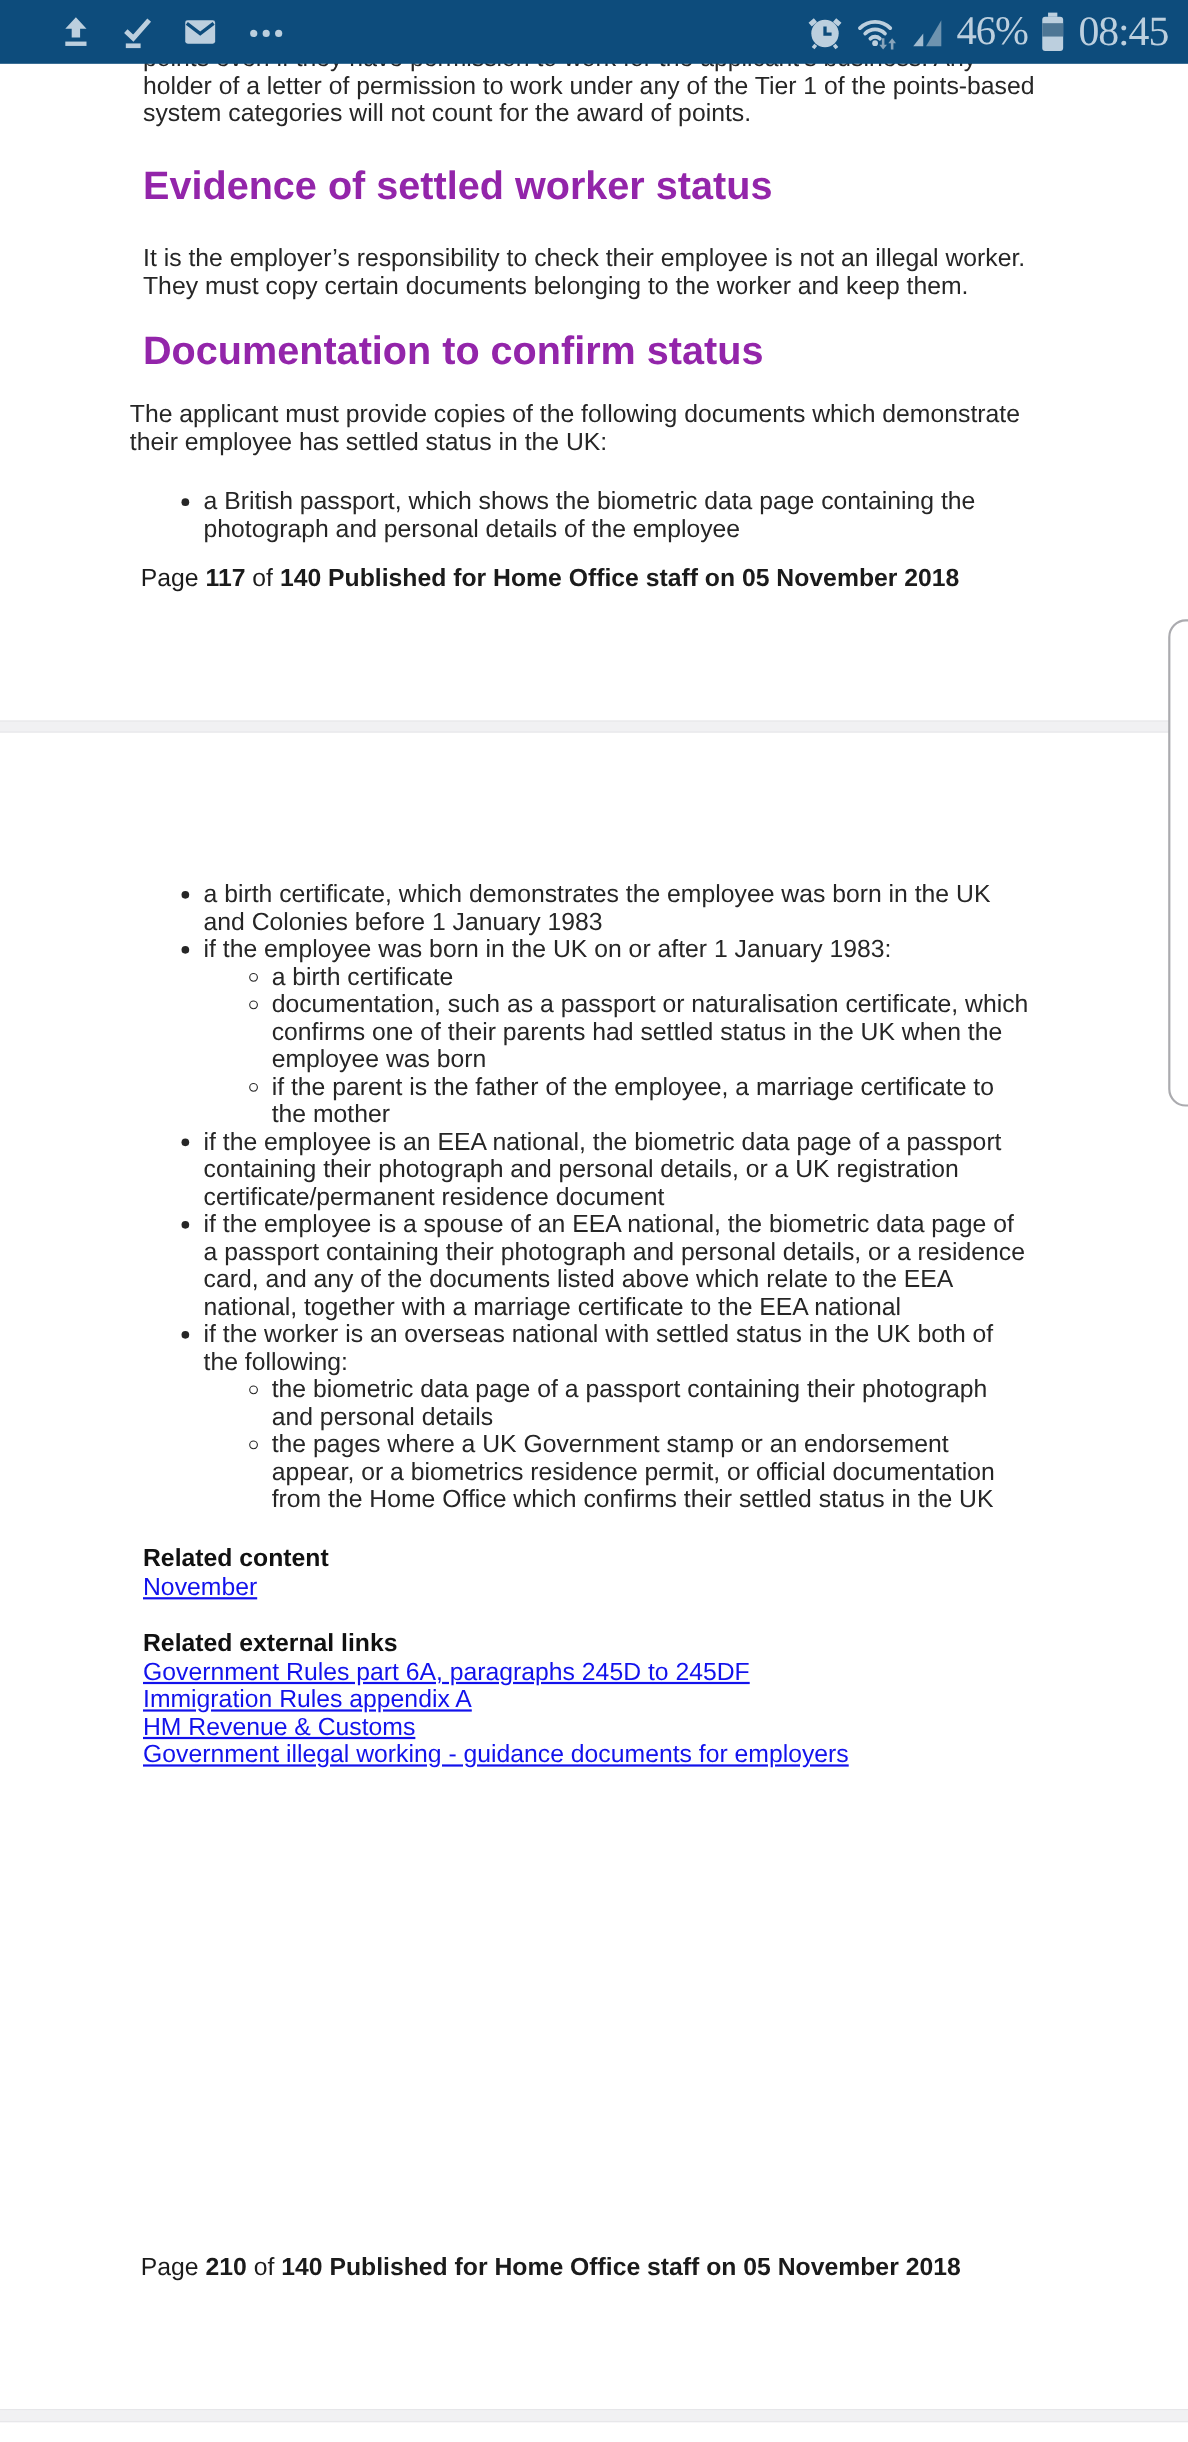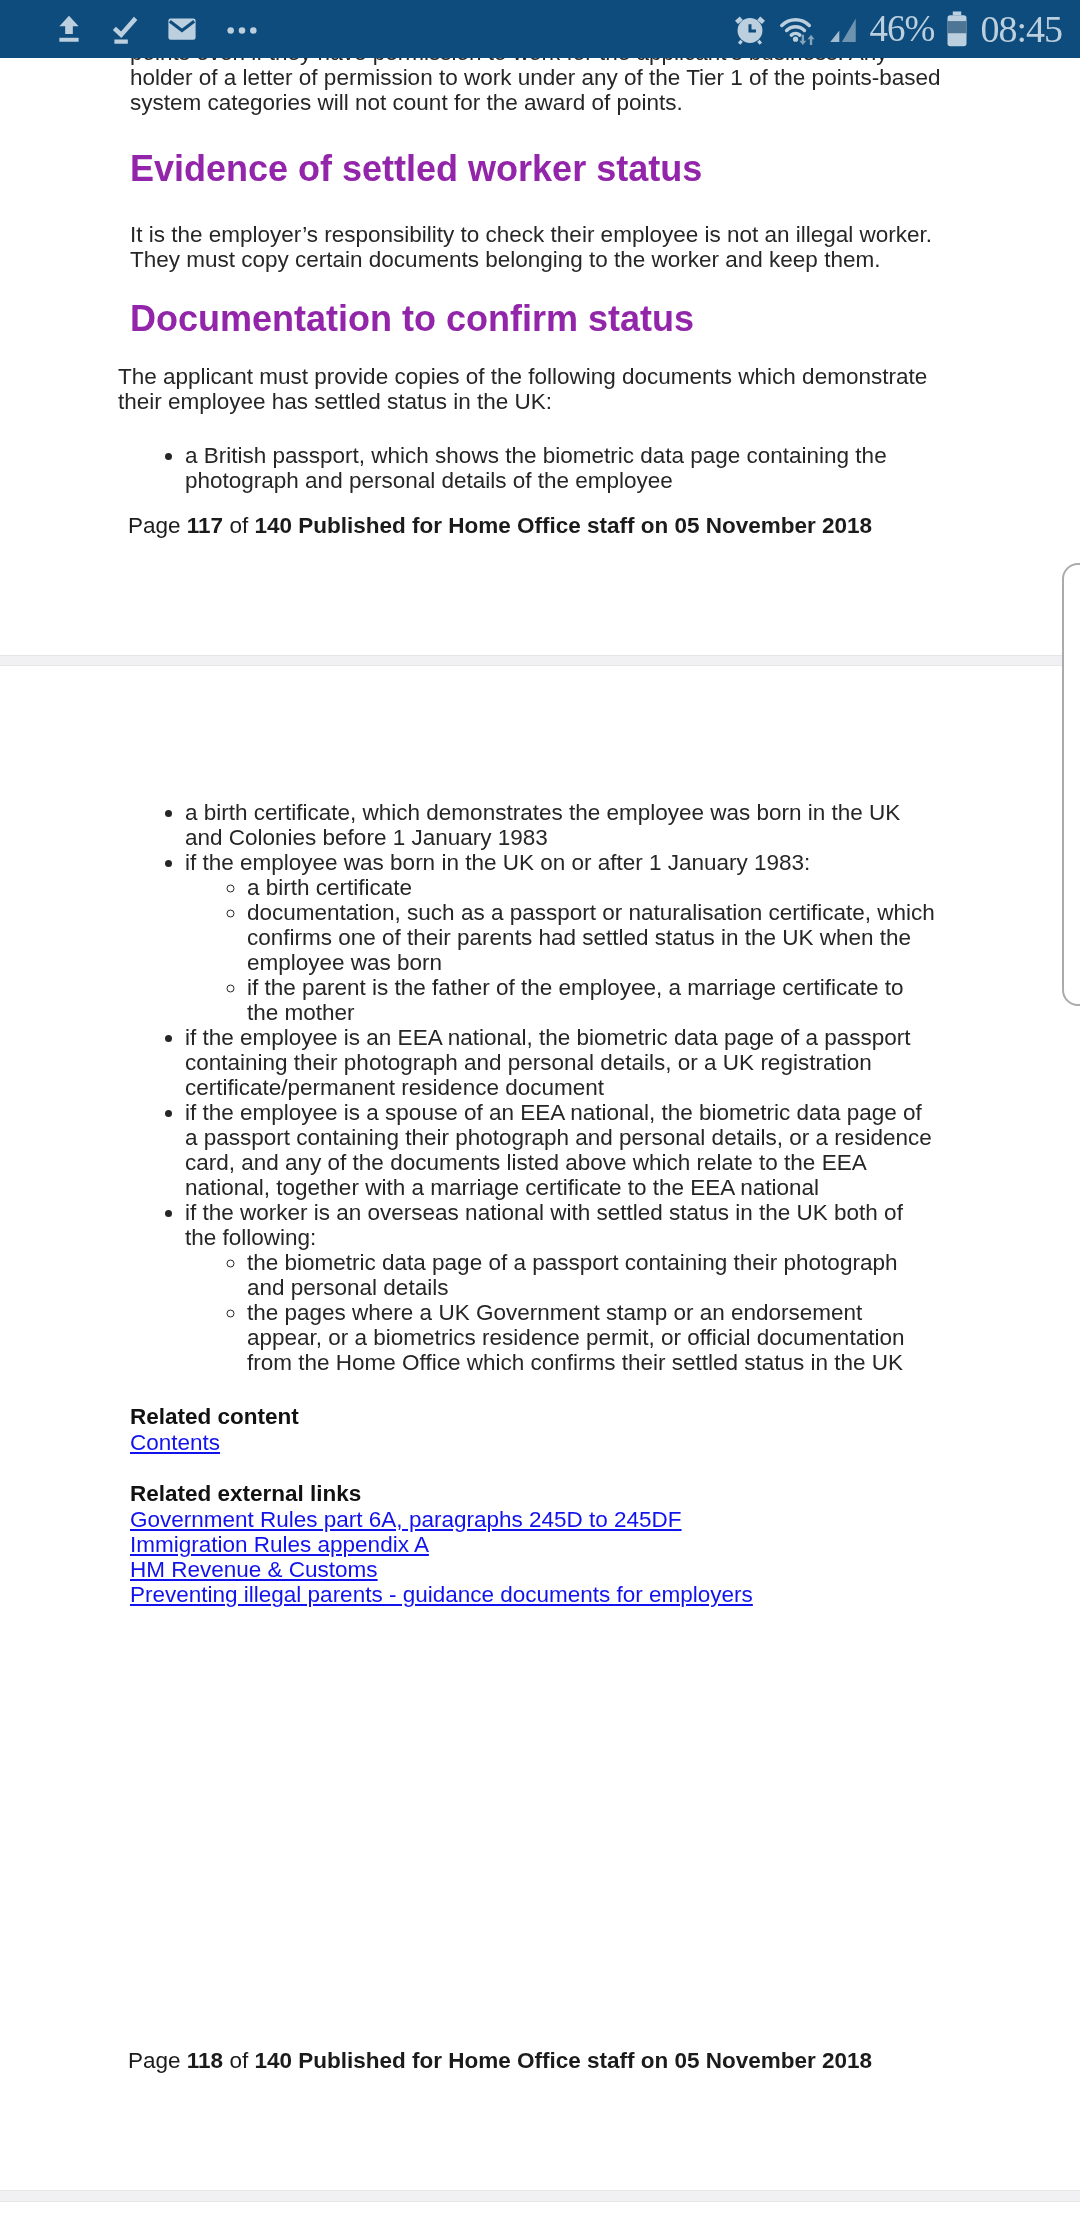--- a/index.html
+++ b/index.html
@@ -148,32 +148,32 @@
       <span>if the worker is an overseas national with settled status in the UK both of the following:</span>
       <ul class="sub doc-text">
         <li>the biometric data page of a passport containing their photograph and personal details</li>
         <li>the pages where a UK Government stamp or an endorsement appear, or a biometrics residence permit, or official documentation from the Home Office which confirms their settled status in the UK</li>
       </ul>
     </li>
   </ul>
 </div>
 
 <div class="abs doc-text bold-black" style="top:1404px;left:130px;">Related content</div>
-<a class="doclink abs" style="top:1430px;left:130px;">Contents</a>
+<a class="doclink abs" style="top:1430px;left:130px;">November</a>
 
 <div class="abs doc-text bold-black" style="top:1481px;left:130px;">Related external links</div>
 <div class="abs" style="top:1507px;left:130px;">
   <a class="doclink">Government Rules part 6A, paragraphs 245D to 245DF</a>
   <a class="doclink">Immigration Rules appendix A</a>
   <a class="doclink">HM Revenue &amp; Customs</a>
-  <a class="doclink">Preventing illegal parents - guidance documents for employers</a>
+  <a class="doclink">Government illegal working - guidance documents for employers</a>
 </div>
 
 <div class="abs footer-line" style="top:2048px;left:128px;">
   <span>Page</span>
-  <b>118</b>
+  <b>210</b>
   <span>of</span>
   <b>140 Published for Home Office staff on 05 November 2018</b>
 </div>
 
 <div class="pagegap" style="top:2190px;height:12px;"></div>
 
 <div class="scrollbar"></div>
 
 </body></html>

